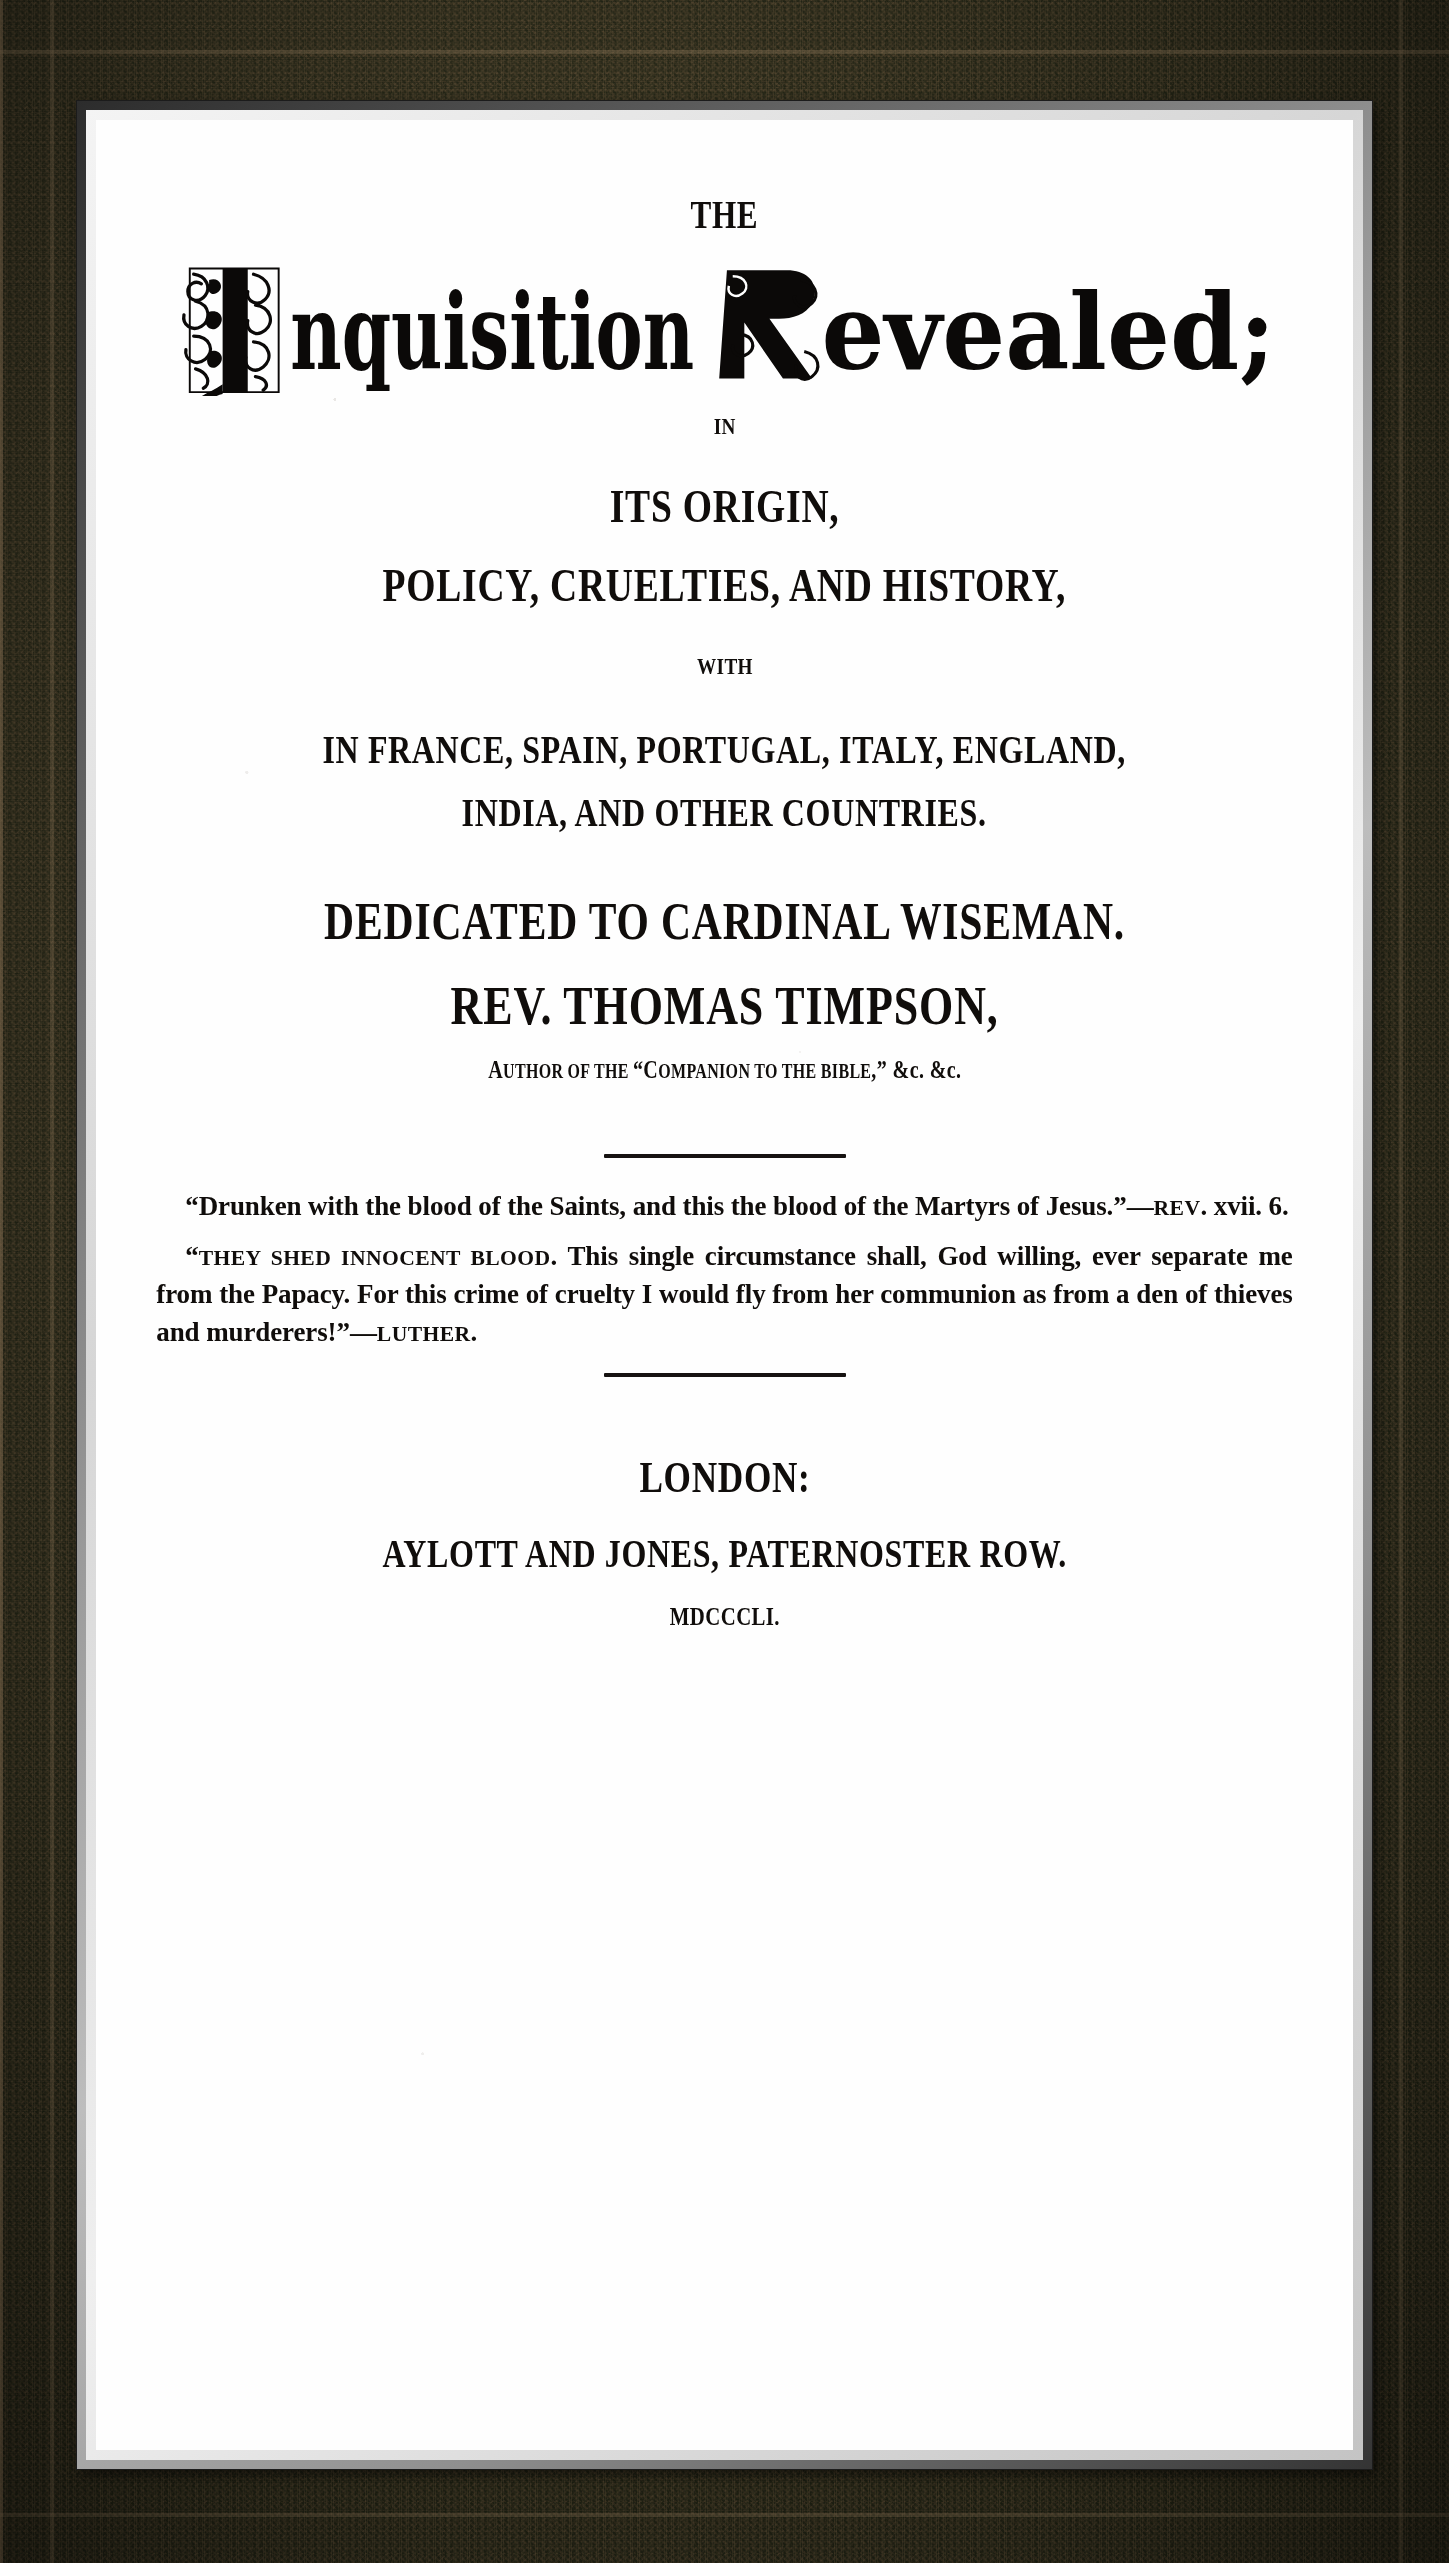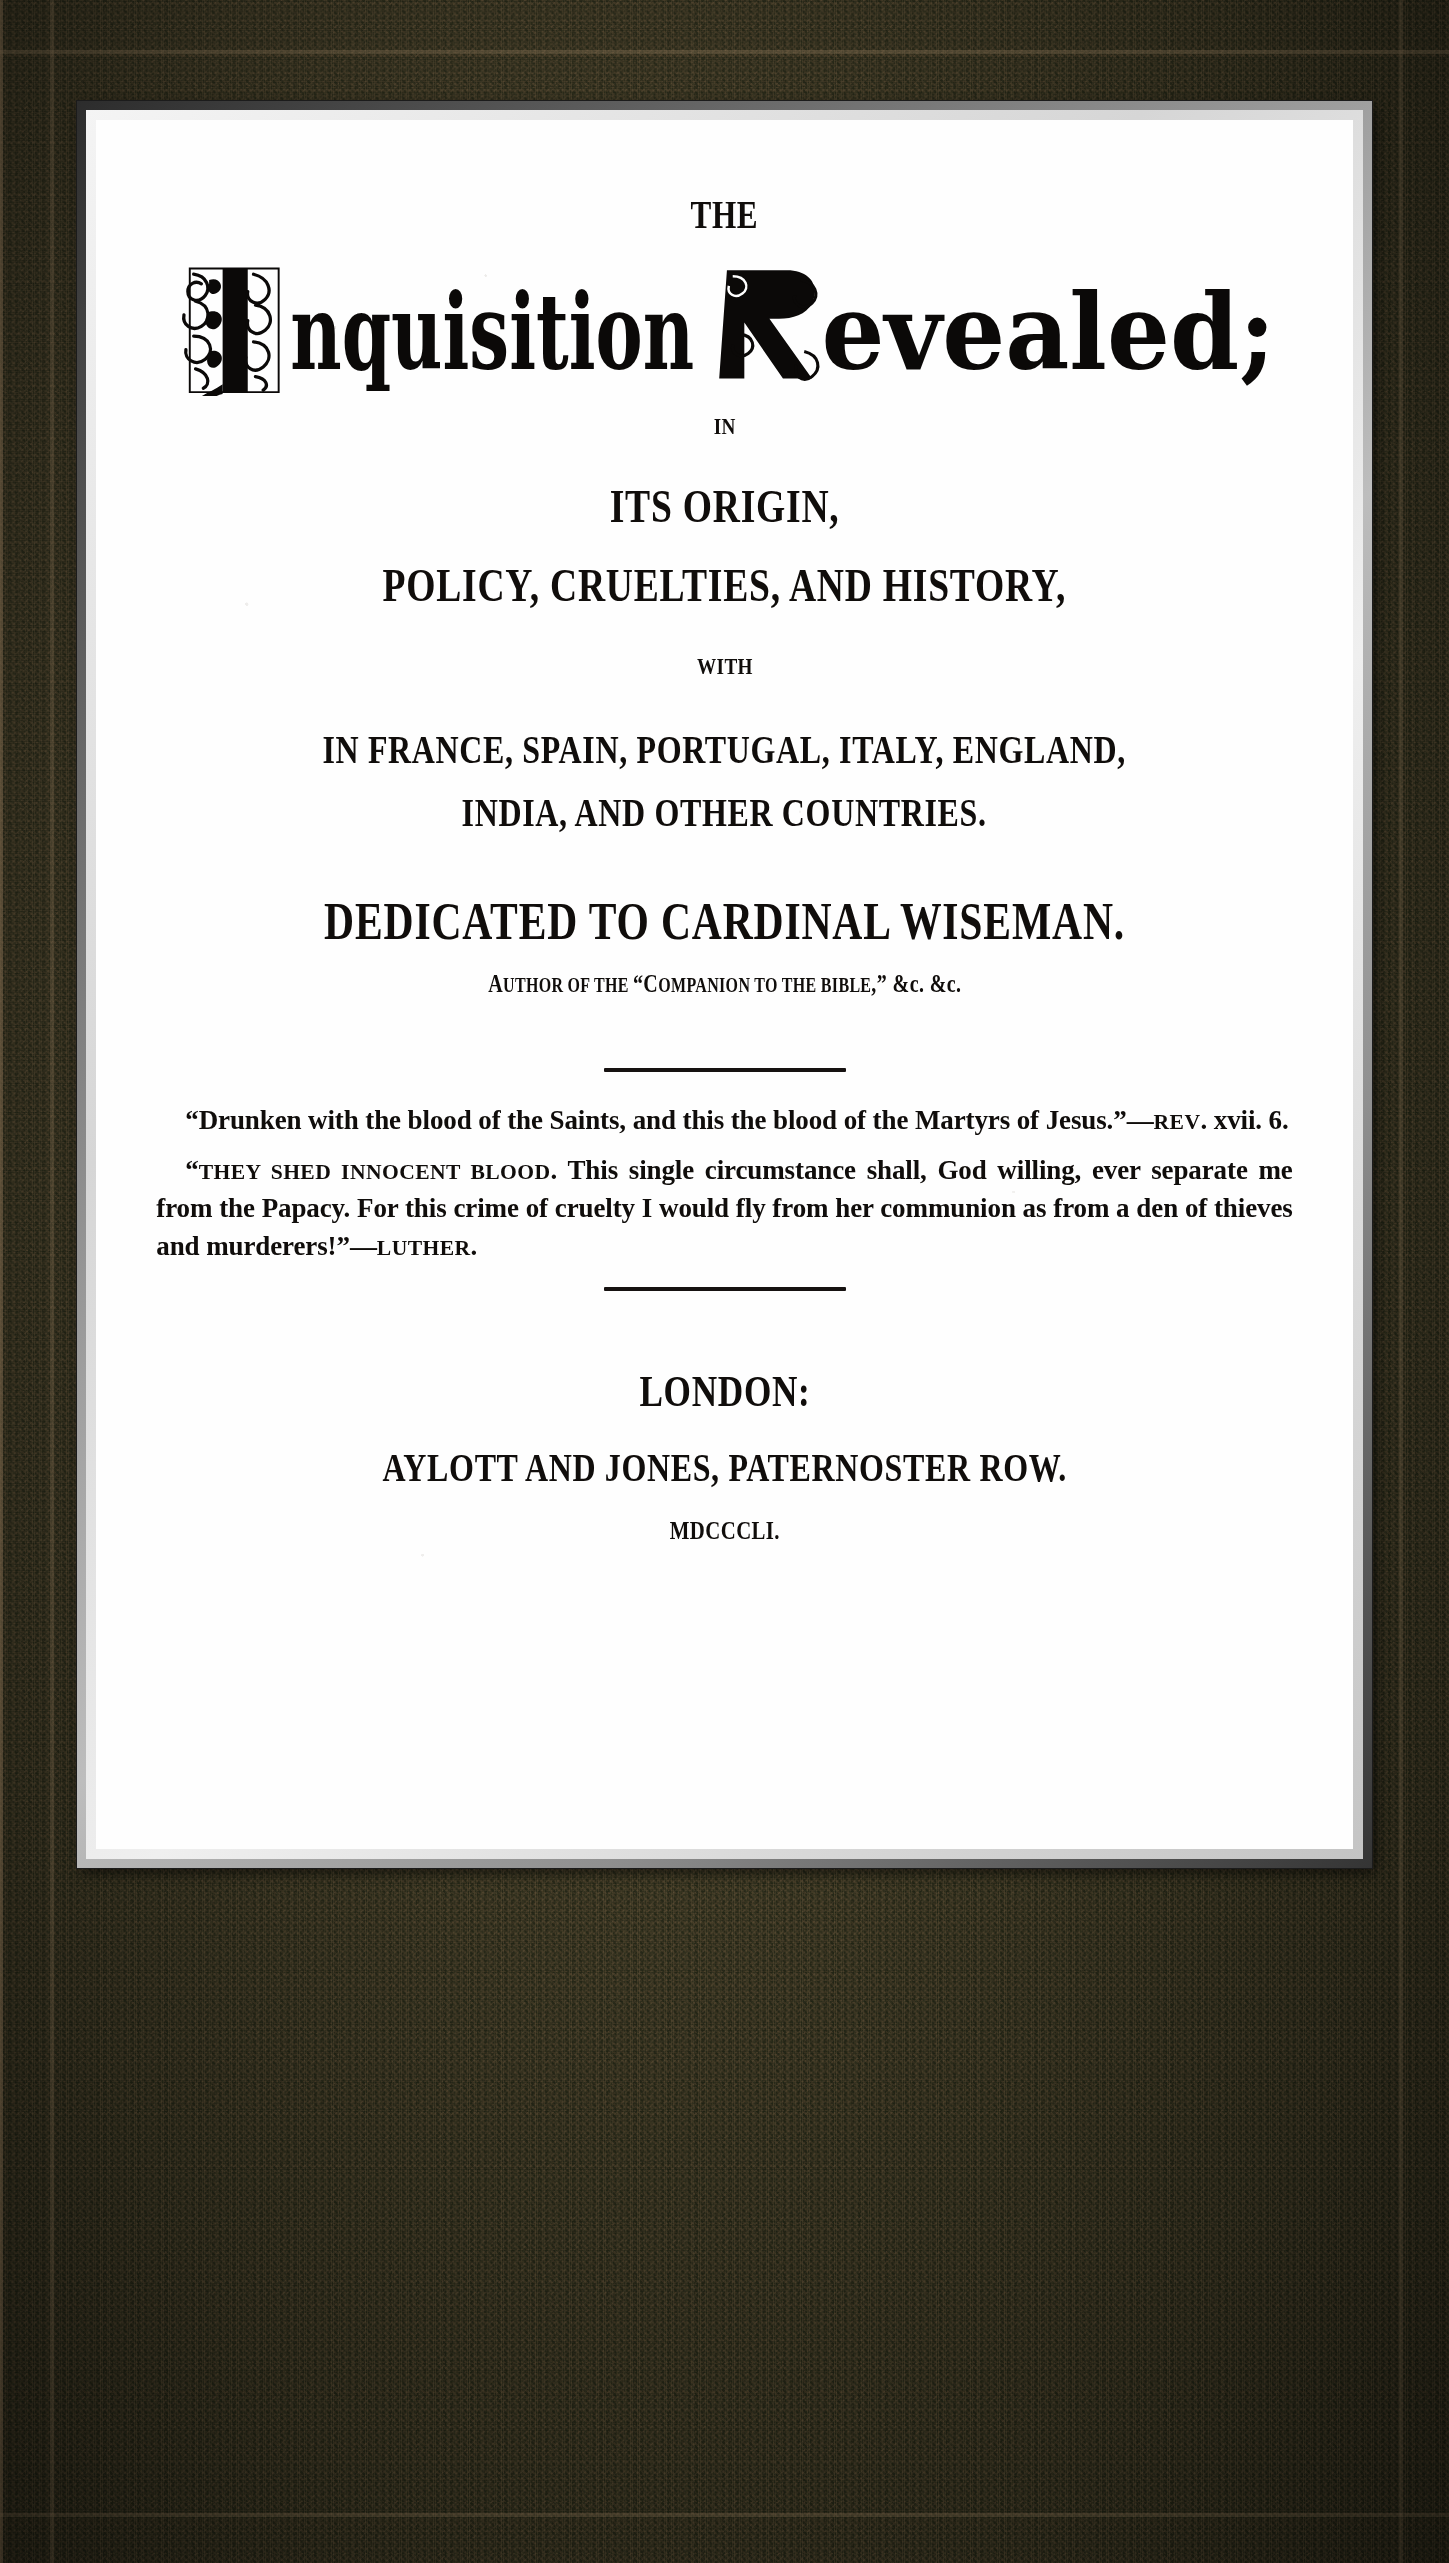--- a/index.html
+++ b/index.html
@@ -71,21 +71,21 @@
     background: radial-gradient(ellipse at 50% 45%,
       rgba(0,0,0,0) 30%, rgba(0,0,0,0.30) 75%, rgba(0,0,0,0.55) 100%);
   }
 
   
   #frame {
     position: absolute;
     left: 77px;
     top: 101px;
     width: 1295px;
-    height: 1767px;
+    height: 2368px;
     box-sizing: border-box;
     background: linear-gradient(135deg, #2c2c2c 0%, #4e4e4e 12%, #9a9a9a 40%, #bdbdbd 55%, #8f8f8f 75%, #343434 100%);
     padding: 8.7px;
     box-shadow: 0 0 0 1px #1b1b1b, 3.9px 4.8px 13.5px rgba(0,0,0,0.65);
   }
   #frame-inner {
     width: 100%;
     height: 100%;
     box-sizing: border-box;
     background: linear-gradient(135deg, #f4f4f4 0%, #d6d6d6 35%, #efefef 60%, #c4c4c4 100%);
@@ -339,20 +339,23 @@
           <span class="cond">IN FRANCE, SPAIN, PORTUGAL, ITALY, ENGLAND,</span>
         </div>
         <div class="line-countries2">
           <span class="cond">INDIA, AND OTHER COUNTRIES.</span>
         </div>
 
         <div class="line-dedicated">
           <span class="cond">DEDICATED TO CARDINAL WISEMAN.</span>
         </div>
 
+        <div class="line-author">
+          <span class="cond">REV. THOMAS TIMPSON,</span>
+        </div>
         <div class="line-authorof">
           <span class="cond"><span>A</span><span class="smallcap">UTHOR OF THE </span><span>“C</span><span class="smallcap">OMPANION TO THE BIBLE</span><span>,” &amp;c. &amp;c.</span></span>
         </div>
 
         <div class="rule rule-top"></div>
 
         <div class="quotes">
           <p class="quote-p"><span class="indent"></span><span>“Drunken with the blood of the Saints, and this the blood of the Martyrs of Jesus.”—</span><span class="smallcap" style="text-transform:uppercase">Rev</span><span>. xvii. 6.</span></p>
 
           <p class="quote-p second"><span class="indent"></span><span>“</span><span class="smallcap" style="text-transform:uppercase">They shed innocent blood</span><span>.  This single circumstance shall, God willing, ever separate me from the Papacy.  For this crime of cruelty I would fly from her communion as from a den of thieves and murderers!”—</span><span class="smallcap" style="text-transform:uppercase">Luther</span><span>.</span></p>

